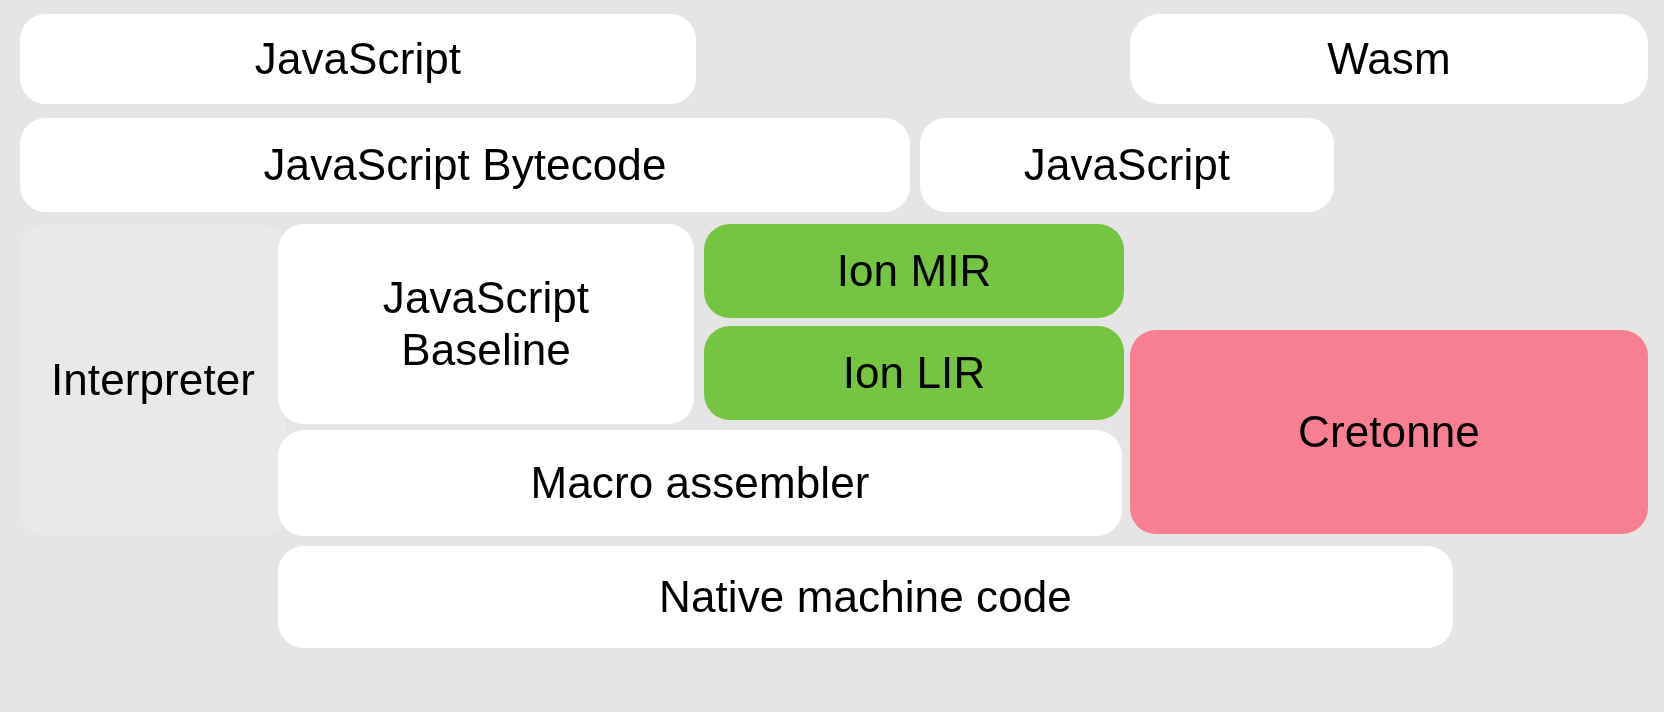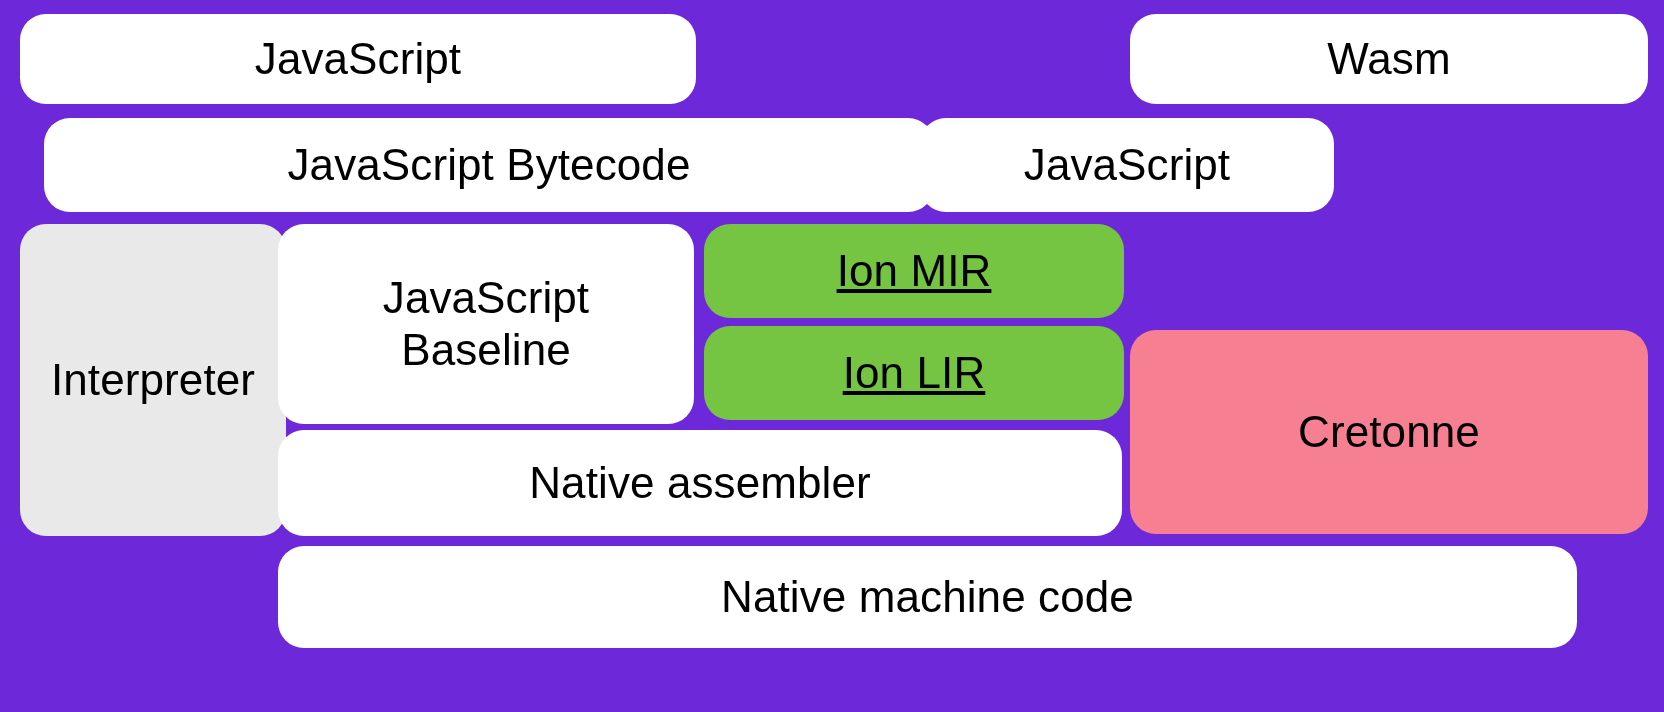--- a/index.html
+++ b/index.html
@@ -29,32 +29,32 @@
     font-family: "Liberation Sans", sans-serif;
     font-size: 44px;
     font-weight: 400;
     line-height: 1.18;
     letter-spacing: 0.1px;
     white-space: pre-line;
     padding: 0 10px;
   }
   .fill-white { background: #ffffff; }
   .fill-gray  { background: #e9e9e9; text-align: center; }
-  .fill-green { background: #75c442; text-decoration: underline; }
+  .fill-green { background: #75c442; }
   .fill-pink  { background: #f77f92; }
 </style>
 </head>
 <body>
 
-<div id="stage" style="background: #6d28d9;">
+<div id="stage" style="background: #e5e5e5;">
     <div class="node fill-white" style="left: 20px; top: 14px; width: 676px; height: 90px;">JavaScript</div>
-    <div class="node fill-white" style="left: 1130px; top: 14px; width: 518px; height: 90px;">Wasm</div>
-    <div class="node fill-white" style="left: 20px; top: 118px; width: 890px; height: 94px; margin-left: 24px;">JavaScript Bytecode</div>
+    <div class="node fill-white" style="left: 1130px; top: 14px; width: 518px; height: 90px; border-radius: 30px;">Wasm</div>
+    <div class="node fill-white" style="left: 20px; top: 118px; width: 890px; height: 94px;">JavaScript Bytecode</div>
     <div class="node fill-white" style="left: 920px; top: 118px; width: 414px; height: 94px;">JavaScript</div>
     <div class="node fill-gray" style="left: 20px; top: 224px; width: 266px; height: 312px;">Interpreter</div>
     <div class="node fill-white" style="left: 278px; top: 224px; width: 416px; height: 200px;">JavaScript
 Baseline</div>
     <div class="node fill-green" style="left: 704px; top: 224px; width: 420px; height: 94px;">Ion MIR</div>
     <div class="node fill-green" style="left: 704px; top: 326px; width: 420px; height: 94px;">Ion LIR</div>
     <div class="node fill-pink" style="left: 1130px; top: 330px; width: 518px; height: 204px;">Cretonne</div>
-    <div class="node fill-white" style="left: 278px; top: 430px; width: 844px; height: 106px;">Native assembler</div>
-    <div class="node fill-white" style="left: 278px; top: 546px; width: 1299px; height: 102px;">Native machine code</div>
+    <div class="node fill-white" style="left: 278px; top: 430px; width: 844px; height: 106px;">Macro assembler</div>
+    <div class="node fill-white" style="left: 278px; top: 546px; width: 1175px; height: 102px;">Native machine code</div>
   </div>
 
 </body></html>

